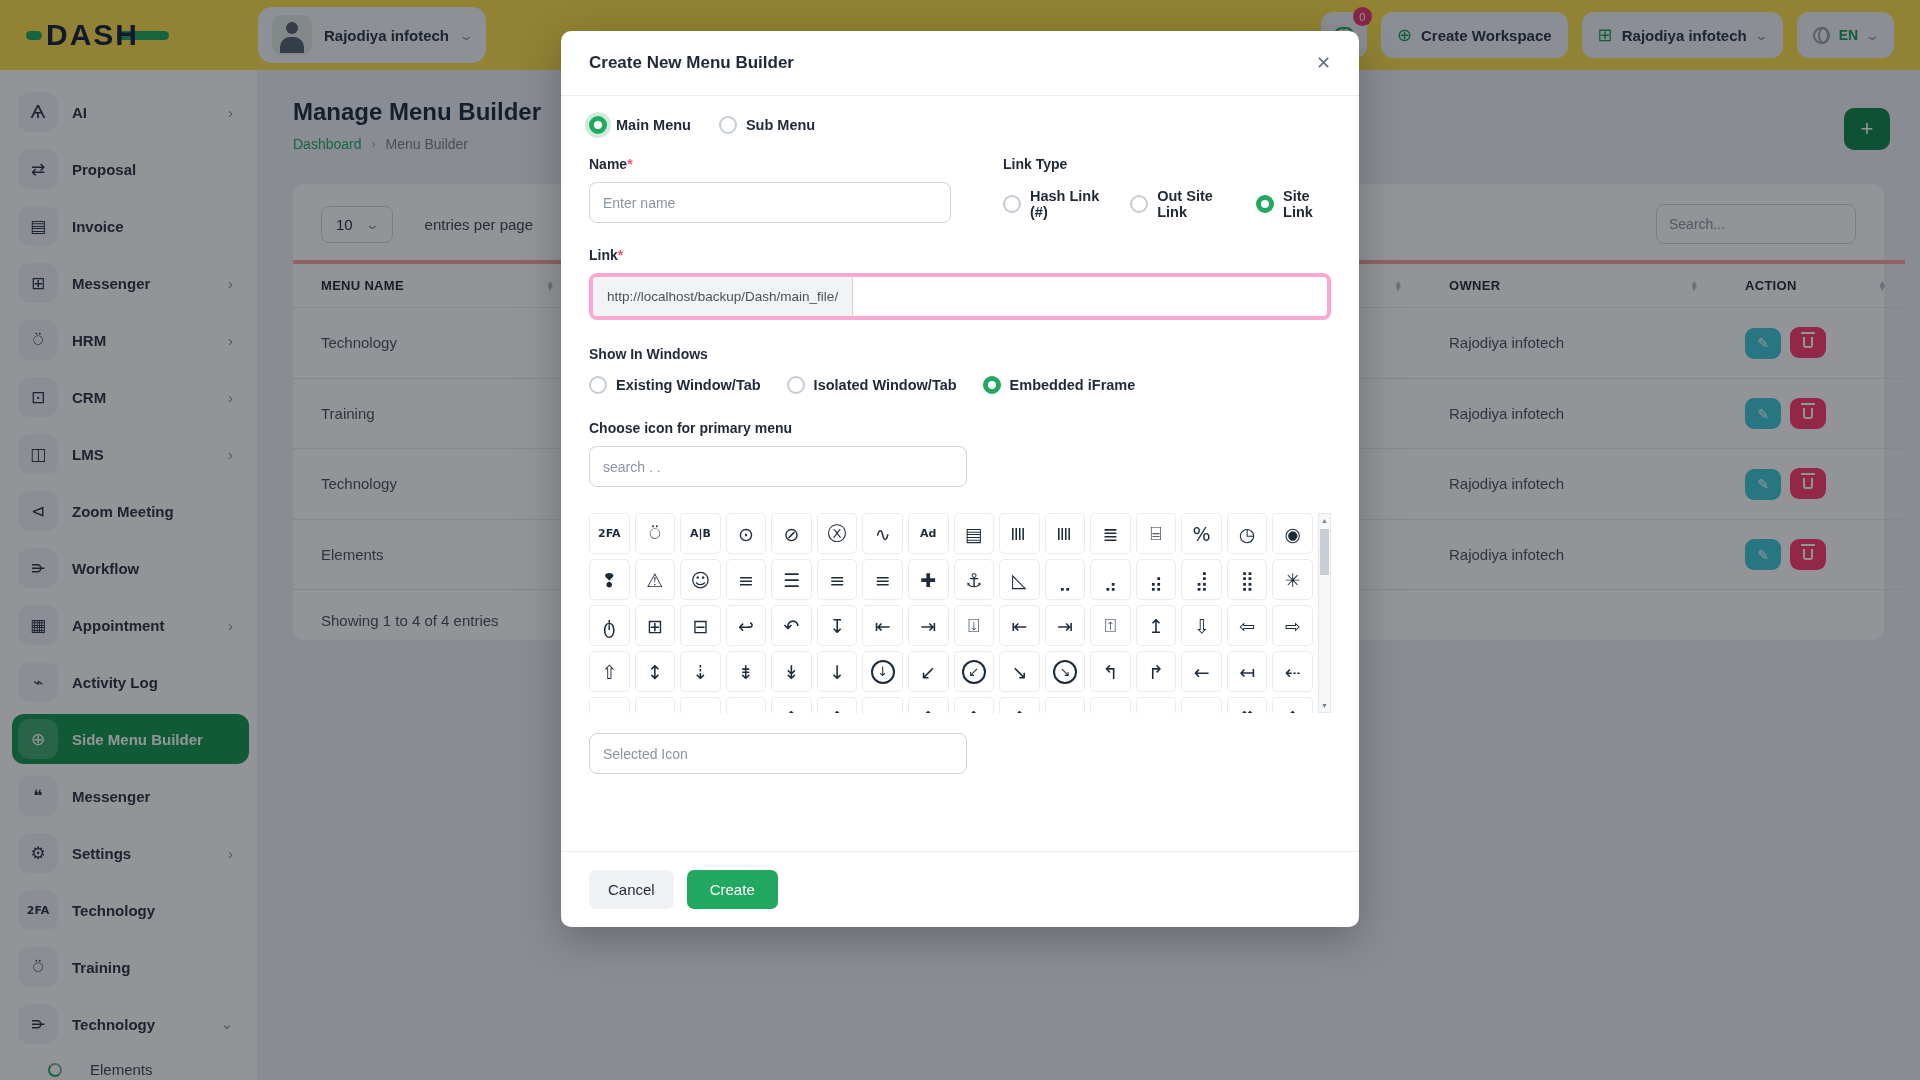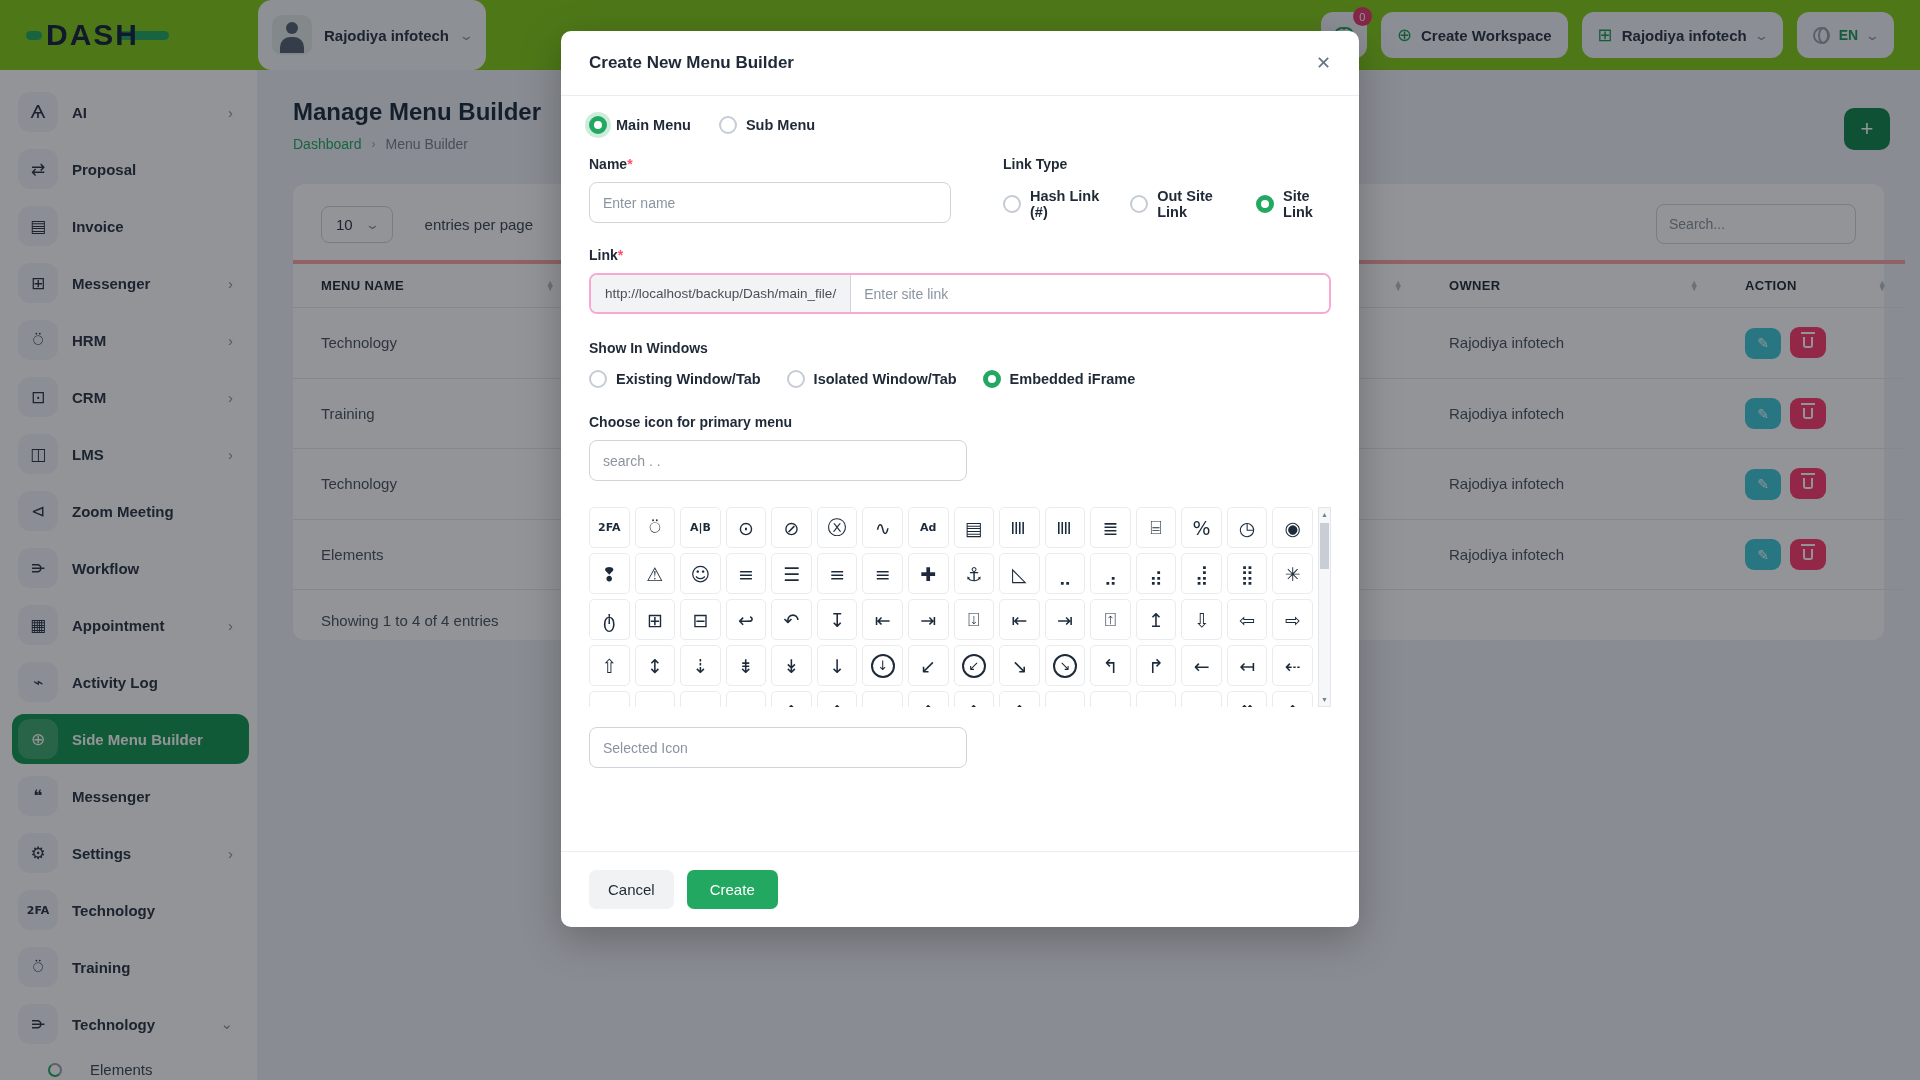--- a/index.html
+++ b/index.html
@@ -1,21 +1,21 @@
 <!DOCTYPE html>
 <html><head>
 <meta charset="utf-8">
 <style>
   * { margin:0; padding:0; box-sizing:border-box; }
   html,body { width:1920px; height:1080px; overflow:hidden;
     font-family:"Liberation Sans","DejaVu Sans",sans-serif; background:#eef1f4; }
 
   
   .header { position:absolute; top:0; left:0; width:1920px; height:70px;
-    background:#84cc16; display:flex; padding:0 26px; z-index:10; }
+    background:#fde047; display:flex; align-items:center; padding:0 26px; z-index:10; }
   .logo { width:232px; display:flex; align-items:center; gap:4px; }
   .logo-dot { width:16px; height:9px; border-radius:5px; background:#22a860; }
   .logo-text { font-size:30px; font-weight:800; letter-spacing:2px; color:#15223b; position:relative; }
   .logo-bar { width:52px; height:9px; border-radius:5px; background:#22a860; margin-left:-26px; }
   .user-chip { display:flex; align-items:center; gap:12px; padding:8px 14px; border-radius:14px; background:#f6f8f9; }
   .avatar { width:40px; height:40px; border-radius:10px; background:#e4ece7; position:relative; overflow:hidden; }
   .avatar::before { content:""; position:absolute; top:7px; left:14px; width:12px; height:12px; border-radius:50%; background:#55626f; }
   .avatar::after { content:""; position:absolute; top:22px; left:8px; width:24px; height:16px; border-radius:10px 10px 0 0; background:#55626f; }
   .chip-label { font-size:15px; font-weight:600; color:#2a3342; }
   .chev { font-size:13px; color:#8a929c; transform:scaleX(1.4); }
@@ -102,21 +102,21 @@
   .form-grid { display:flex; margin-top:22px; }
   .fg-left { width:362px; }
   .fg-right { margin-left:52px; flex:1; }
   .f-label { font-size:14px; font-weight:600; color:#1f2937; margin-bottom:10px; }
   .req { color:#ff4d6d; }
   .t-input { width:100%; height:41px; border:1px solid #ced4da; border-radius:8px; padding:0 13px; font-size:14px; color:#2a3342; }
   .t-input::placeholder { color:#8a94a0; }
   .lt-row { display:flex; gap:26px; margin-top:16px; }
 
   .link-block { margin-top:24px; }
-  .input-group { display:flex; width:100%; height:41px; border:2px solid #f9a8d4; border-radius:8px; overflow:hidden; }
+  .input-group { display:flex; width:100%; height:47px; border:4px solid #f9a8d4; border-radius:8px; overflow:hidden; }
   .ig-prefix { background:#f1f3f5; border-right:1px solid #ced4da; display:flex; align-items:center;
     padding:0 14px; font-size:13.5px; color:#495057; white-space:nowrap; }
   .ig-input { flex:1; border:none; outline:none; padding:0 13px; font-size:14px; color:#2a3342; }
   .ig-input::placeholder { color:#8a94a0; }
 
   .siw-block { margin-top:26px; }
   .icon-block { margin-top:26px; }
   .search-icon-input { width:378px; }
 
   .icon-grid-wrap { position:relative; margin-top:26px; height:200px; overflow:hidden; padding-right:18px; }
@@ -417,21 +417,20 @@
         </div>
       </div>
     </div>
 
     <div class="link-block">
       <div class="f-label">
         <span>Link</span><span class="req">*</span>
       </div>
       <div class="input-group">
         <span class="ig-prefix">http://localhost/backup/Dash/main_file/</span>
-        <input class="ig-input" placeholder="Enter site link" style="">
       </div>
     </div>
 
     <div class="siw-block">
       <div class="f-label">Show In Windows</div>
       <div class="lt-row" style="margin-top:14px;">
         <label class="radio-opt">
           <span class="rdo"></span>
           <span>Existing Window/Tab</span>
         </label>

